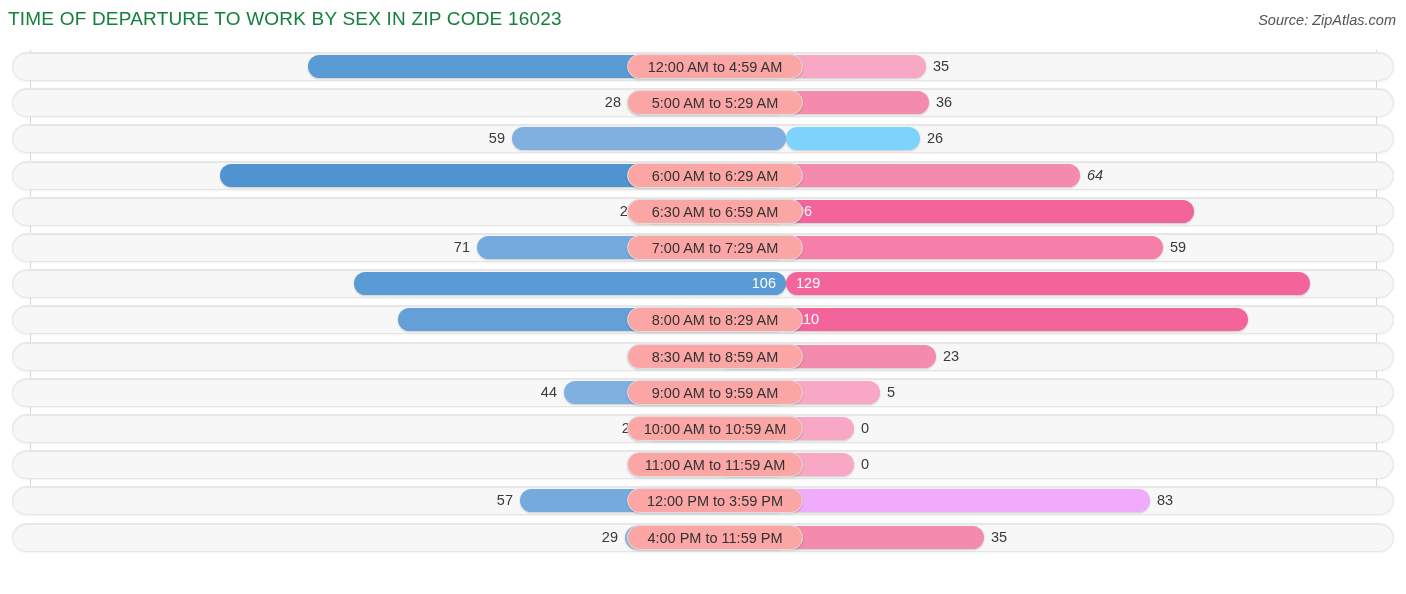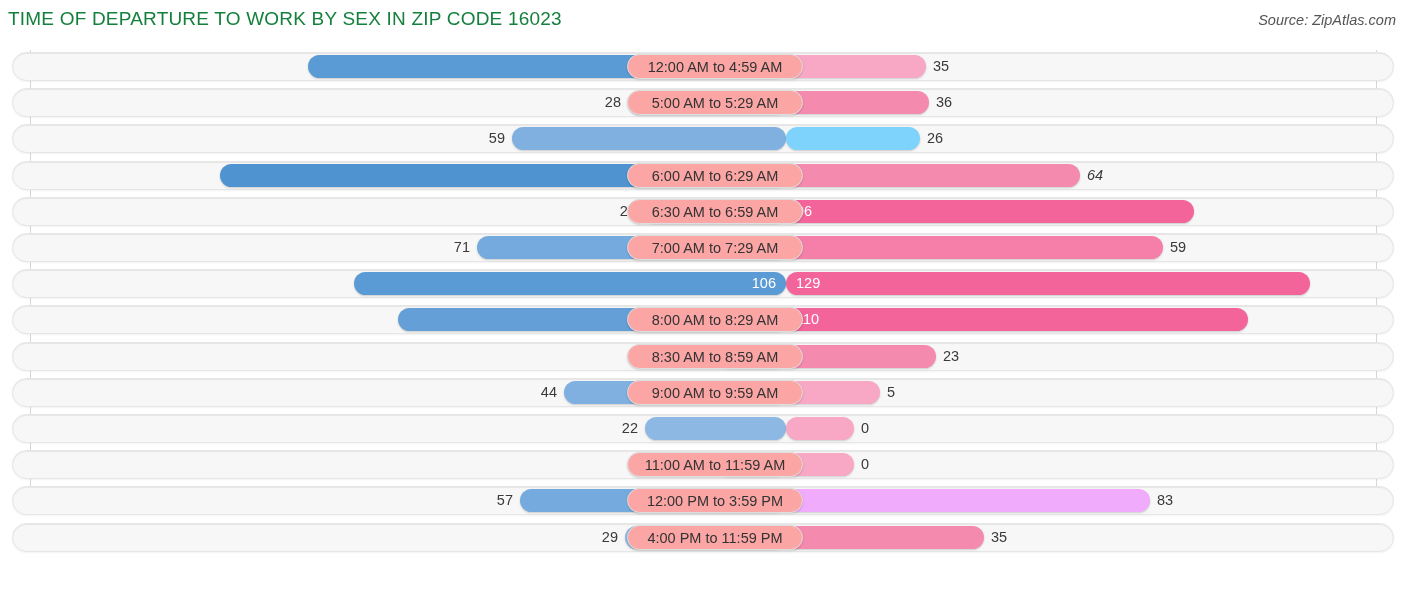--- a/index.html
+++ b/index.html
@@ -172,20 +172,21 @@
         <div class="cat-pill">9:00 AM to 9:59 AM</div>
       </div>
       <div class="row" style="top: 364px;">
         <div class="track"></div>
         <div class="bar male" style="width: 141px; background: rgb(140, 184, 227);">
           <span class="bar-val outside-m">22</span>
         </div>
         <div class="bar female" style="width: 68px; background: rgb(248, 168, 196);">
           <span class="bar-val outside-f">0</span>
         </div>
+        <div class="cat-pill">10:00 AM to 10:59 AM</div>
       </div>
       <div class="row" style="top: 400.2px;">
         <div class="track"></div>
         <div class="bar male" style="width: 68px; background: rgb(165, 200, 236);">
           <span class="bar-val outside-m">0</span>
         </div>
         <div class="bar female" style="width: 68px; background: rgb(248, 168, 196);">
           <span class="bar-val outside-f">0</span>
         </div>
         <div class="cat-pill">11:00 AM to 11:59 AM</div>

